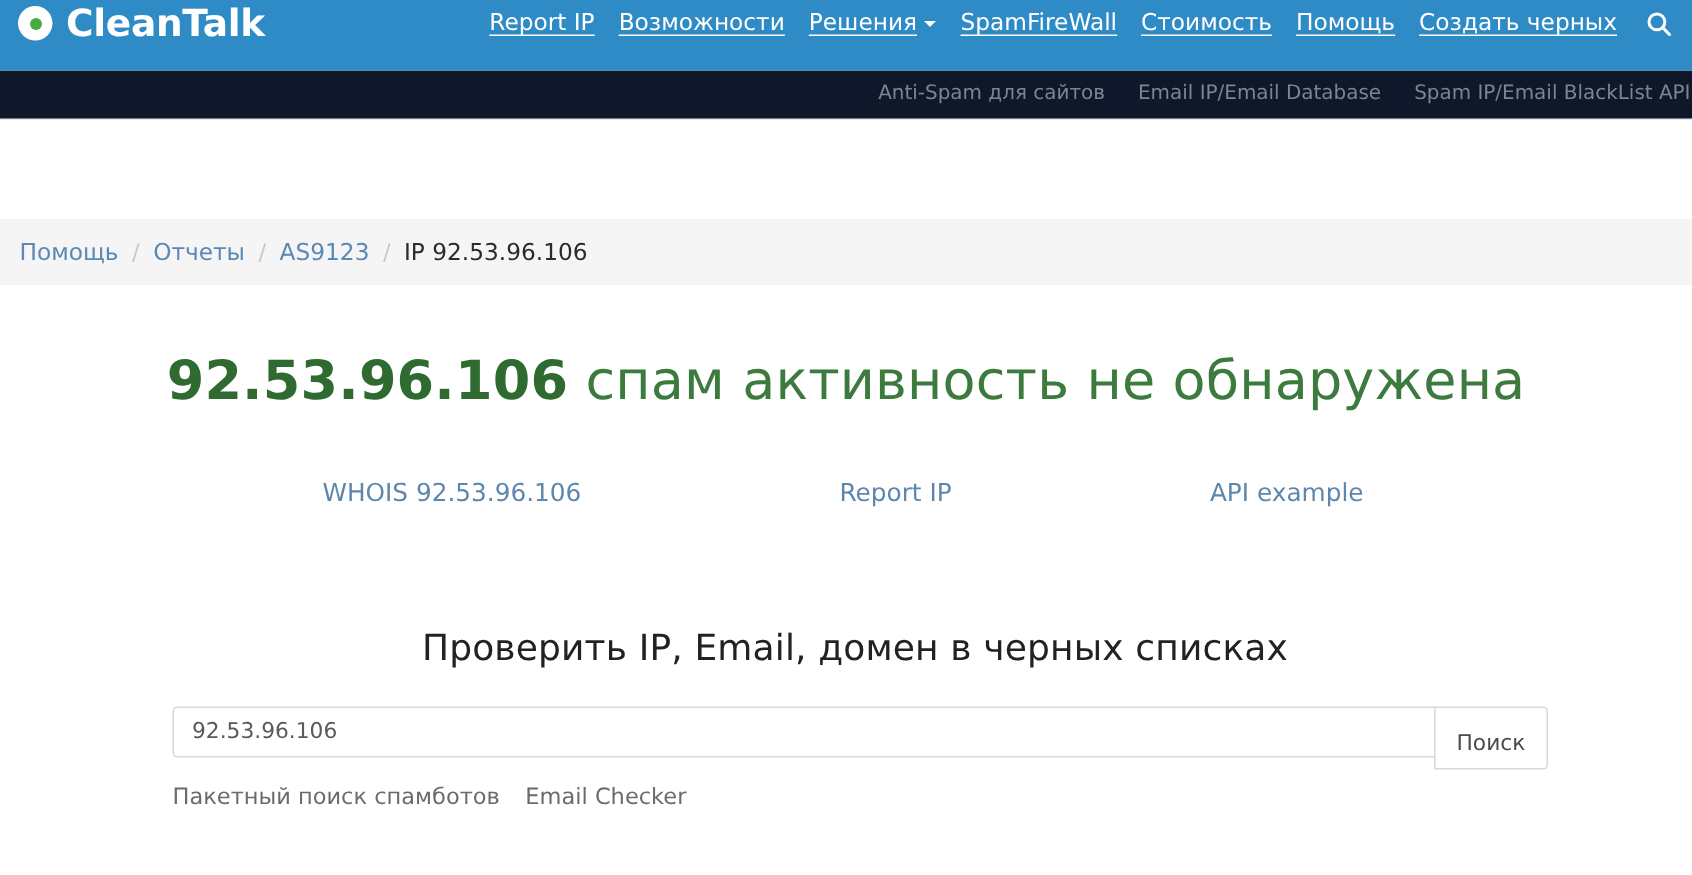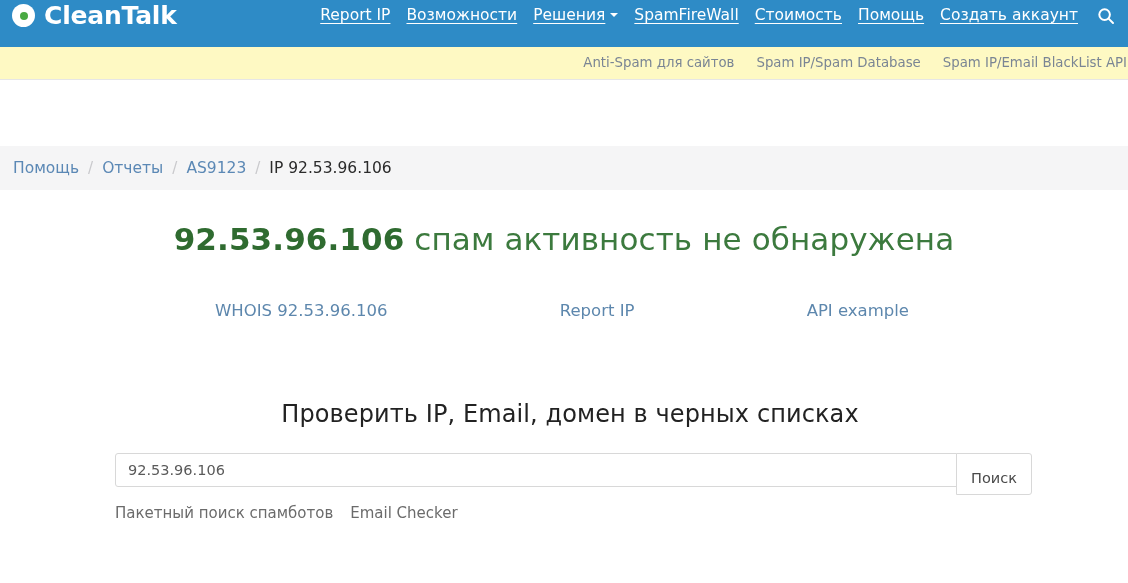--- a/index.html
+++ b/index.html
@@ -92,21 +92,21 @@
     width: 20px;
     height: 20px;
     margin-left: 2px;
     cursor: pointer;
   }
   .search-toggle svg { display: block; }
 
   
   .subnav {
     height: 33px;
-    background: #fef9c3;
+    background: #0f172a;
     border-bottom: 1px solid #e6e6e6;
     display: flex;
     align-items: center;
     justify-content: flex-end;
     padding-right: 0px;
     gap: 22px;
   }
   .subnav a {
     color: #7a8594;
     font-size: 13.3px;
@@ -144,22 +144,22 @@
   .crumbs .current {
     color: #2b2b2b;
     white-space: nowrap;
   }
 
   
   .content {
     text-align: center;
   }
   .result-title {
-    margin: 31px 0 0 0;
-    font-size: 31px;
+    margin: 43px 0 0 0;
+    font-size: 36px;
     font-weight: normal;
     color: #3c7a3e;
     line-height: 1.2;
     letter-spacing: 0.1px;
   }
   .result-title .ip {
     font-weight: bold;
     color: #2f6b30;
   }
 
@@ -247,33 +247,33 @@
     <span class="brand-name">CleanTalk</span>
   </a>
 
   <nav class="mainnav">
     <a href="#">Report IP</a>
     <a href="#">Возможности</a>
     <a href="#"><span>Решения</span><span class="caret"></span></a>
     <a href="#">SpamFireWall</a>
     <a href="#">Стоимость</a>
     <a href="#">Помощь</a>
-    <a href="#">Создать аккаунт</a>
+    <a href="#">Создать черных</a>
     <span class="search-toggle">
       <svg width="18" height="18" viewBox="0 0 18 18" aria-hidden="true">
         <circle cx="7.6" cy="7.6" r="5.3" fill="none" stroke="#ffffff" stroke-width="2"></circle>
         <line x1="11.6" y1="11.6" x2="16" y2="16" stroke="#ffffff" stroke-width="2" stroke-linecap="round"></line>
       </svg>
     </span>
   </nav>
 </div>
 
 <div class="subnav">
   <a href="#">Anti-Spam для сайтов</a>
-  <a href="#">Spam IP/Spam Database</a>
+  <a href="#">Email IP/Email Database</a>
   <a href="#">Spam IP/Email BlackList API</a>
 </div>
 
 <div class="crumbwrap">
   <div class="crumbs">
     <a href="#">Помощь</a>
     <span class="sep">/</span>
     <a href="#">Отчеты</a>
     <span class="sep">/</span>
     <a href="#">AS9123</a>

